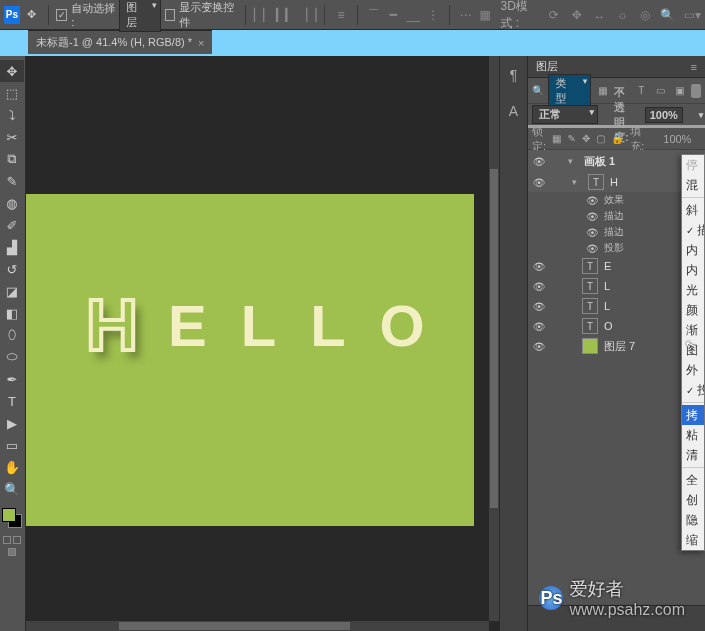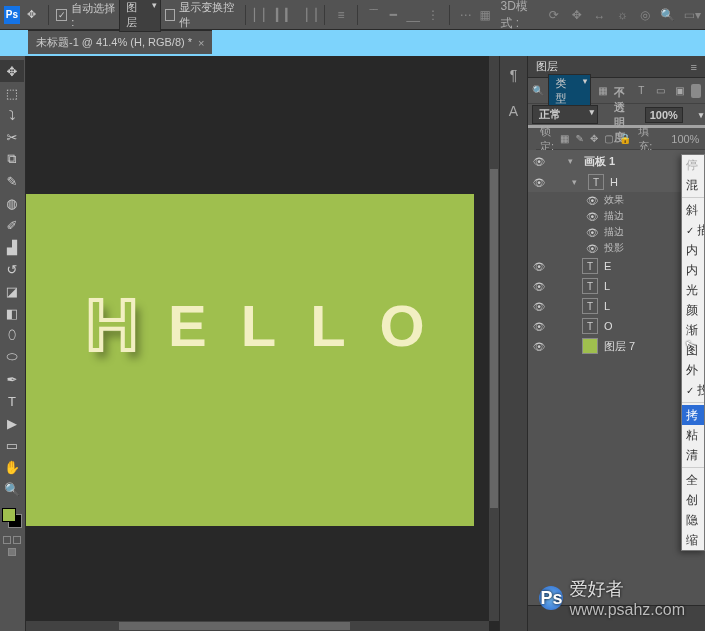--- a/index.html
+++ b/index.html
@@ -56,21 +56,21 @@
 .filter-row { height:26px; display:flex; align-items:center; padding:0 4px; gap:4px; border-bottom:1px solid #424242; }
 .filter-row .fdd { background:#0c4a6e; padding:1px 14px 1px 6px; position:relative; border:1px solid #2a2a2a; }
 .filter-row .fdd::after { content:"▾"; position:absolute; right:3px; top:1px; font-size:9px; }
 .filter-row .fic { width:16px; height:16px; display:flex; align-items:center; justify-content:center; color:#aaa; font-size:10px; }
 .filter-row .toggle { width:10px; height:14px; background:#8a8a8a; margin-left:auto; border-radius:2px; }
 .blend-row { height:24px; display:flex; align-items:center; padding:0 4px; gap:16px; border-bottom:3px solid #a3a3a3;font-weight:bold; }
 .blend-row .bdd { flex:0 0 66px; background:#3f3f3f; padding:1px 14px 1px 6px; position:relative; border:1px solid #2a2a2a; }
 .blend-row .bdd::after { content:"▾"; position:absolute; right:3px; top:1px; font-size:9px; }
 .blend-row .lbl { margin-left:auto; color:#aaa; }
 .blend-row .val { background:#3f3f3f; padding:1px 4px; border:1px solid #2a2a2a; }
-.lock-row { height:22px; display:flex; align-items:center; padding:0 4px; gap:6px; border-bottom:1px solid #424242; color:#aaa;margin-left:8px; }
+.lock-row { height:22px; display:flex; align-items:center; padding:0 4px; gap:6px; border-bottom:1px solid #424242; color:#aaa; }
 .lock-row .lic { font-size:10px; }
 .lock-row .right { margin-left:auto; display:flex; align-items:center; gap:19px; }
 
 .layers { flex:1; overflow:hidden; background:#535353; }
 .layer { display:flex; align-items:center; height:20px; padding:0 4px; gap:6px; }
 .layer.artb { background:#5a5a5a; height:22px; }
 .layer.sel { background:#5a5a5a; }
 .layer .eye { width:14px; text-align:center; color:#ccc; font-size:10px; }
 .layer .arrow { width:10px; color:#aaa; font-size:9px; }
 .layer .thumb { width:16px; height:16px; border:1px solid #888; display:flex; align-items:center; justify-content:center; font-size:10px; color:#ccc; background:#3a3a3a; }

